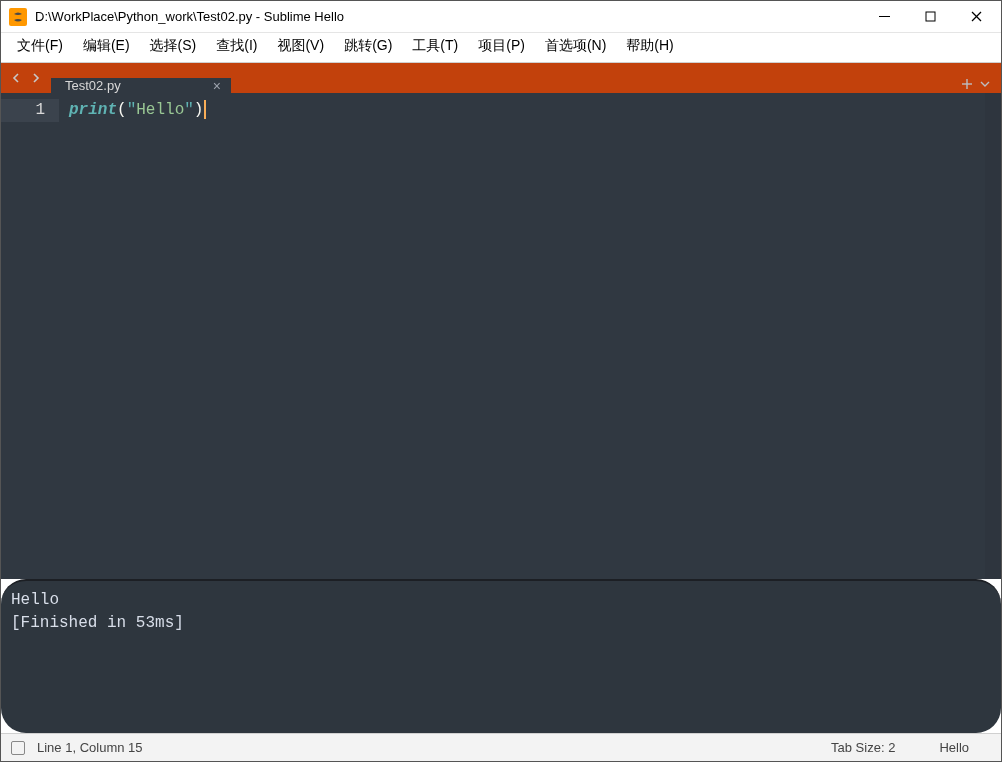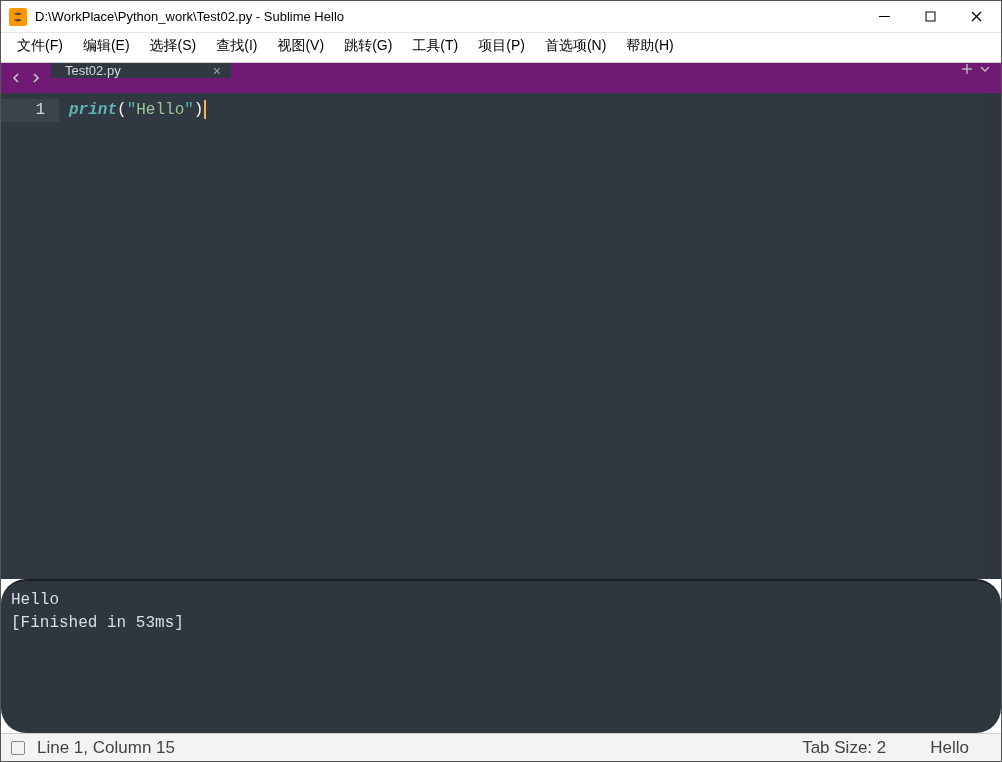--- a/index.html
+++ b/index.html
@@ -12,21 +12,21 @@
 .title-text { flex:1; color:#000; font-size:13px; }
 .win-controls { display:flex; }
 .win-btn { width:46px; height:30px; display:flex; align-items:center; justify-content:center; color:#000; }
 .win-btn svg { width:11px; height:11px; }
 
 
 .menubar { height:30px; background:#fff; display:flex; align-items:flex-start; padding:0 6px; border-bottom:1px solid #d0d0d0; }
 .menu-item { padding:4px 10px; color:#000; font-size:14px; cursor:default; }
 
 
-.tabbar { height:30px; background:#701a75; display:flex; align-items:flex-start; }
+.tabbar { height:30px; background:#c2410c; display:flex; align-items:flex-end; }
 .nav-arrows { display:flex; align-items:center; padding:0 6px; gap:2px; }
 .nav-arrow { color:#c8c8c8; width:18px; height:30px; display:flex; align-items:center; justify-content:center; }
 .nav-arrow svg { width:10px; height:10px; }
 .tab { background:#303841; color:#d8d8d8; display:flex; align-items:center; padding:0 14px; gap:24px; font-size:13px; min-width:180px; position:relative; }
 .tab-close { color:#9da3ad; font-size:14px; position:absolute; right:10px; }
 .tab-actions { margin-left:auto; display:flex; align-items:center; padding:0 10px; gap:6px; color:#bcbec2; }
 .tab-actions svg { width:12px; height:12px; }
 
 
 .editor { flex:1; background:#303841; display:flex; position:relative; font-family:Consolas,"Courier New",monospace; font-size:16px; overflow:hidden; }
@@ -39,21 +39,21 @@
 .tok-str { color:#99c794; }
 .tok-quote { color:#5fb3b3; }
 .cursor { display:inline-block; width:2px; height:19px; background:#f9ae58; vertical-align:text-bottom; margin-left:1px; }
 .minimap { width:20px; background:#303841; }
 .vscroll { width:16px; background:#2e353e; }
 
 
 .output { height:154px; background:#2e363e; color:#d8dee9; font-family:Consolas,"Courier New",monospace; font-size:16px; padding:8px 10px; line-height:23px; border-top:2px solid #1c1f24; white-space:pre;border-radius:25px; }
 
 
-.statusbar { height:28px; background:#f3f3f3; border-top:1px solid #d0d0d0; display:flex; align-items:center; padding:0 10px; color:#444; font-size:17px; }
+.statusbar { height:28px; background:#f3f3f3; border-top:1px solid #d0d0d0; display:flex; align-items:center; padding:0 10px; color:#444; font-size:13px; }
 .status-icon { width:14px; height:14px; border:1.5px solid #888; border-radius:2px; margin-right:12px; }
 .status-left { flex:1; }
 .status-seg { padding:0 22px; }
 </style>
 </head>
 <body>
 
 <div class="titlebar">
   <div class="app-icon">
     <svg viewBox="0 0 12 12">

